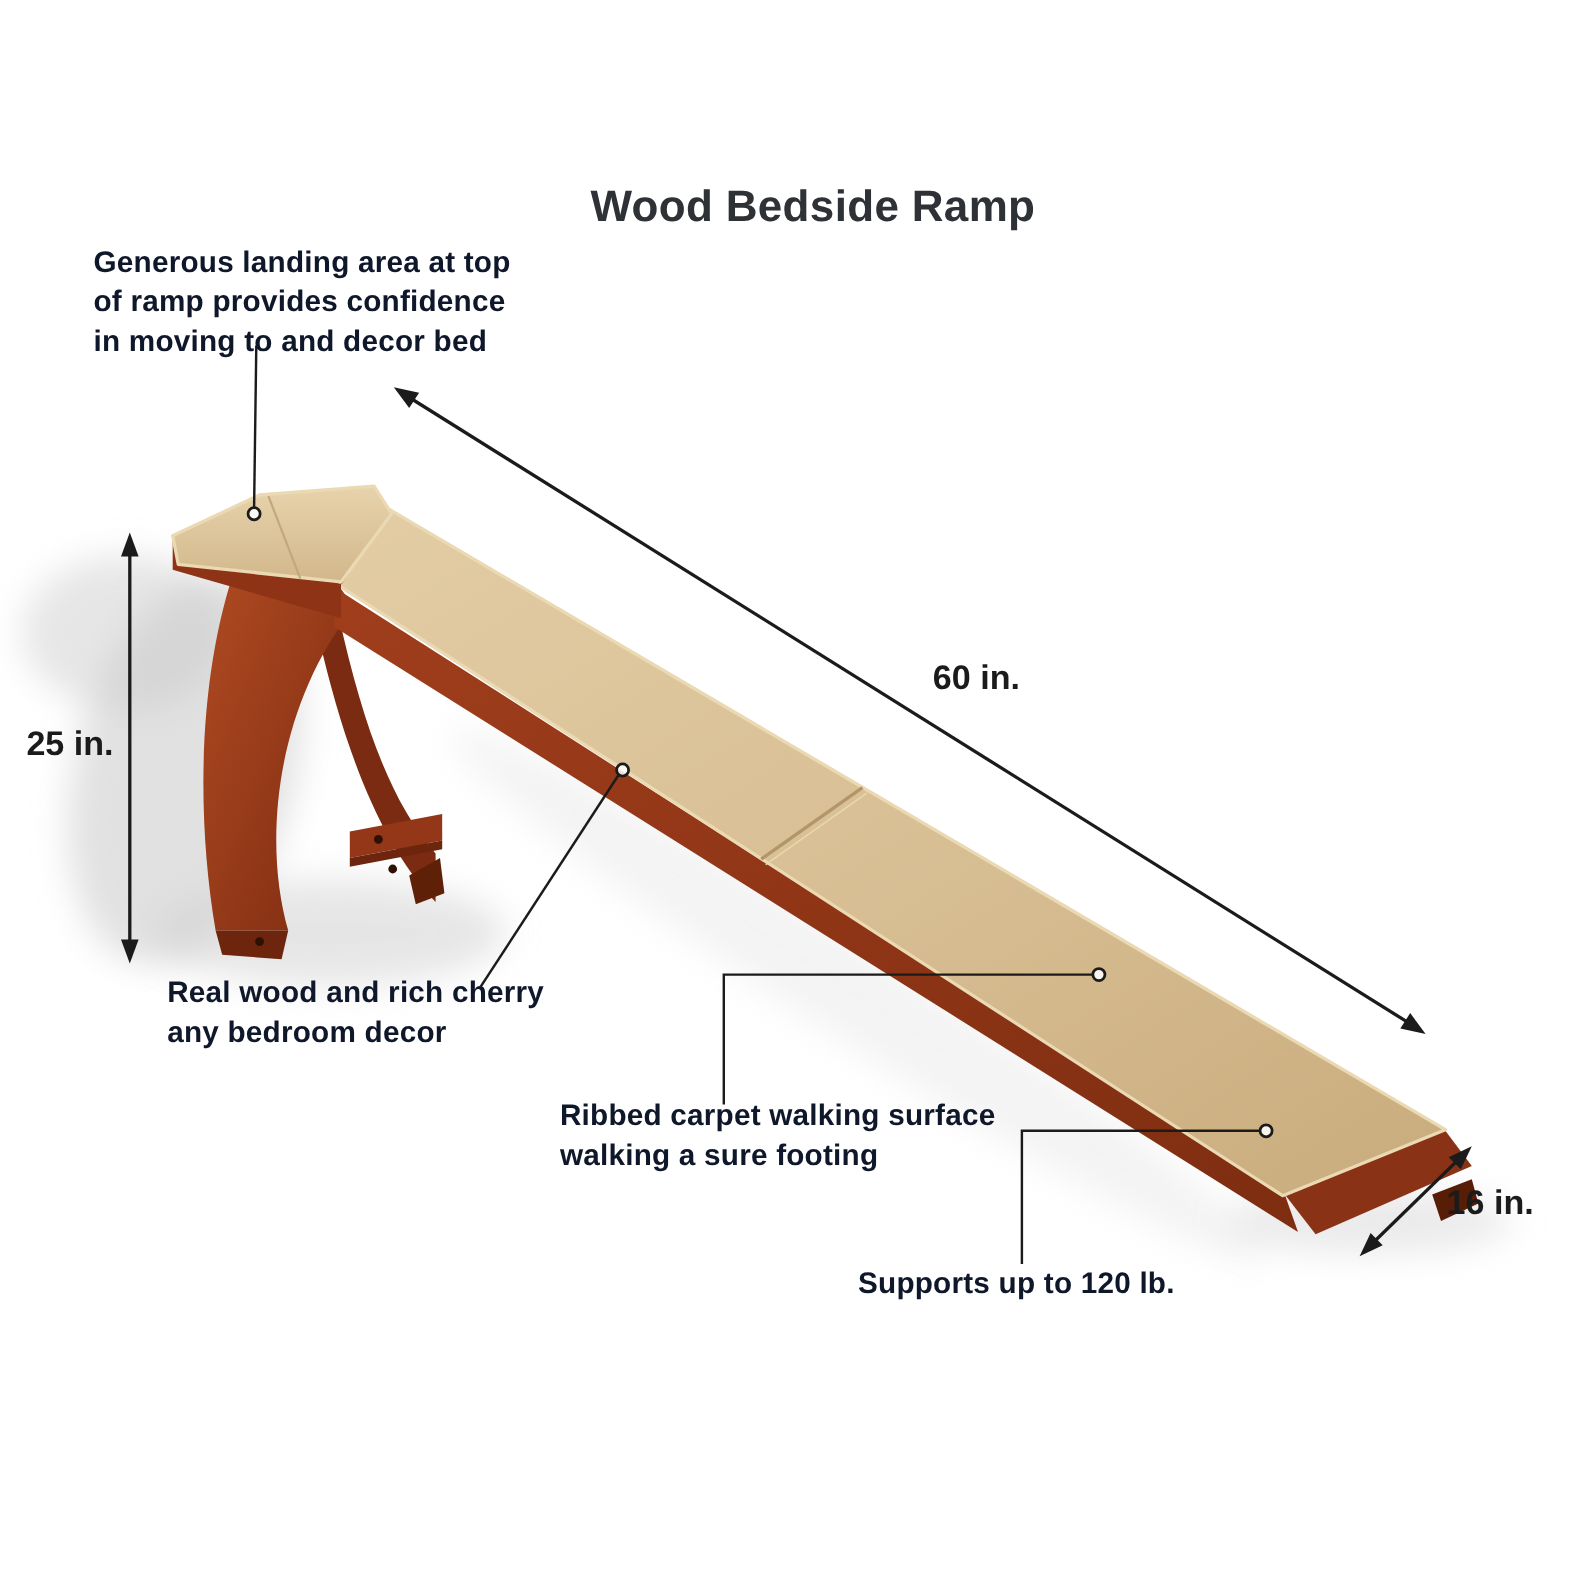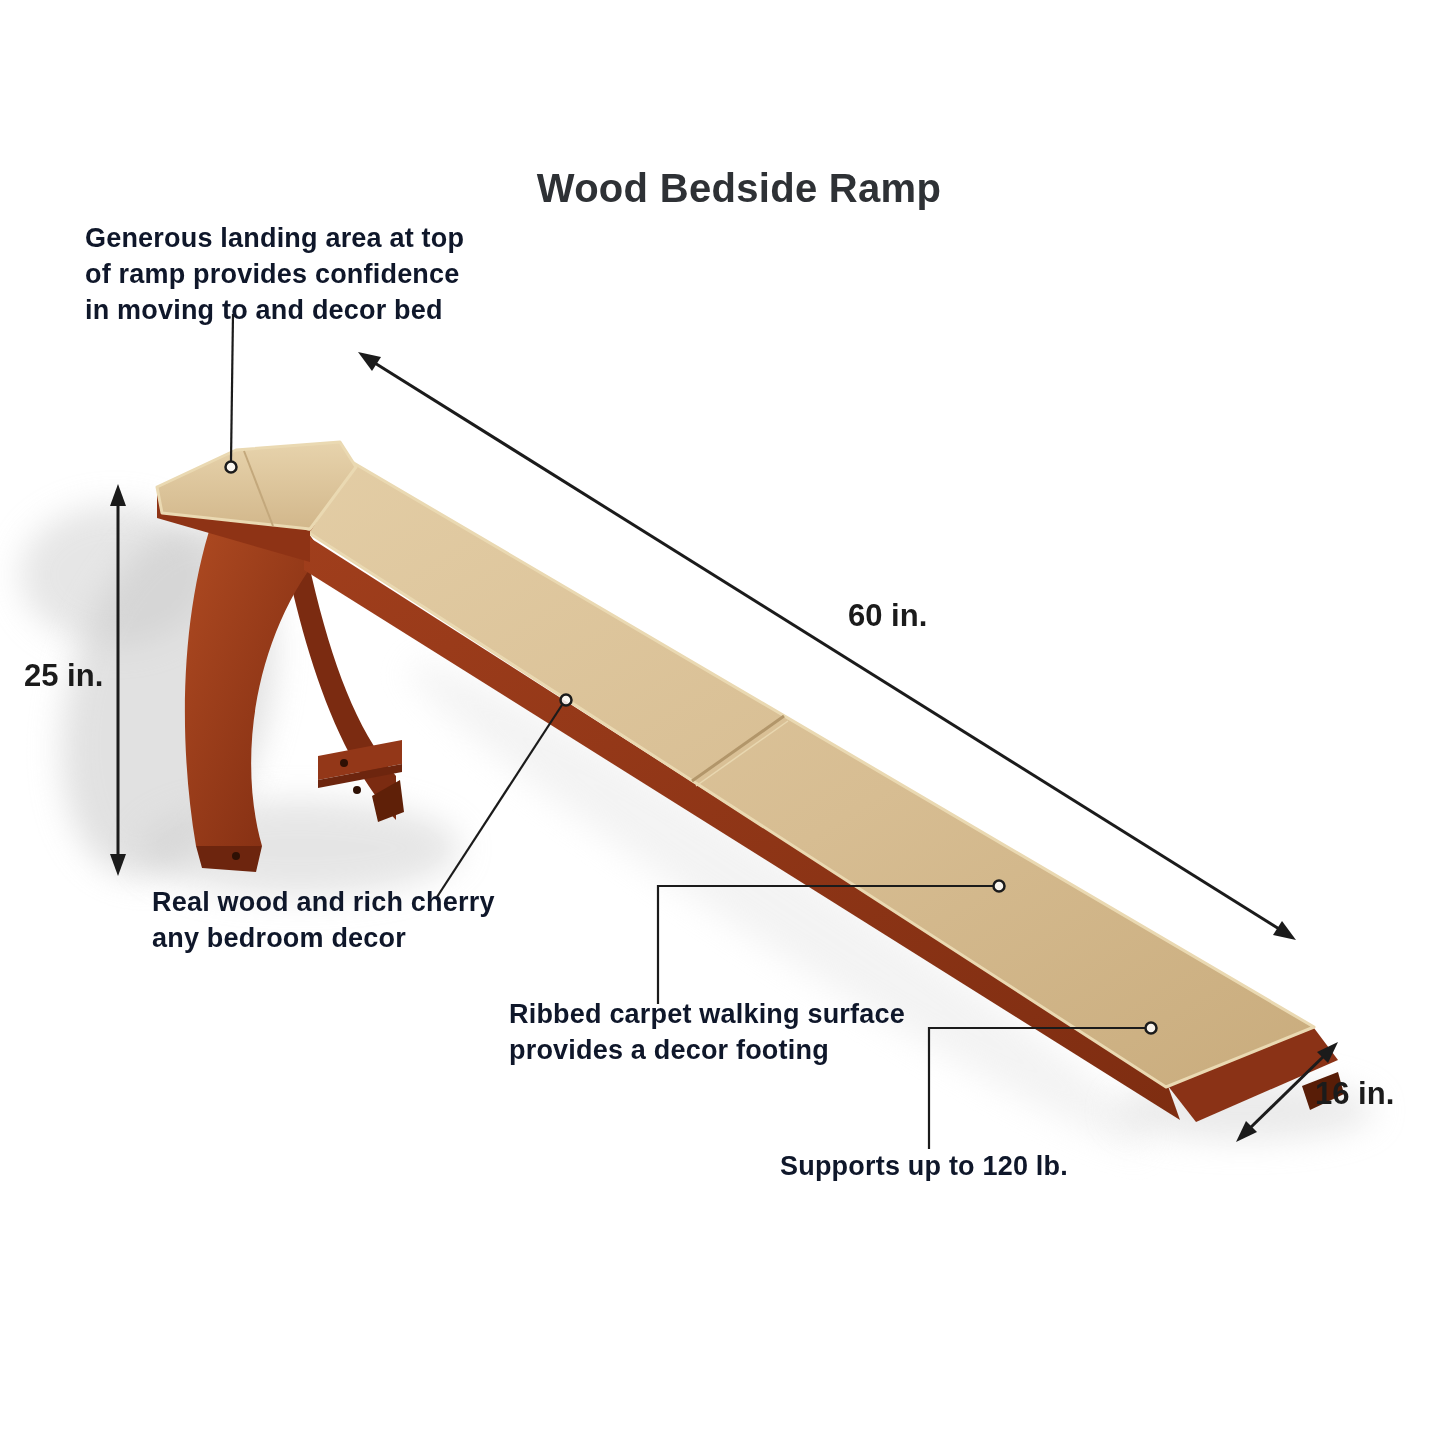--- a/index.html
+++ b/index.html
@@ -139,21 +139,21 @@
     <div>in moving to and decor bed</div>
   </div>
 
   <div class="callout co-wood">
     <div>Real wood and rich cherry</div>
     <div>any bedroom decor</div>
   </div>
 
   <div class="callout co-carpet">
     <div>Ribbed carpet walking surface</div>
-    <div>provides a decor footing</div>
+    <div>walking a sure footing</div>
   </div>
 
   <div class="callout co-weight">
     <div>Supports up to 120 lb.</div>
   </div>
 
   <div class="dim dim-height">25 in.</div>
   <div class="dim dim-length">60 in.</div>
   <div class="dim dim-width">16 in.</div>
 

